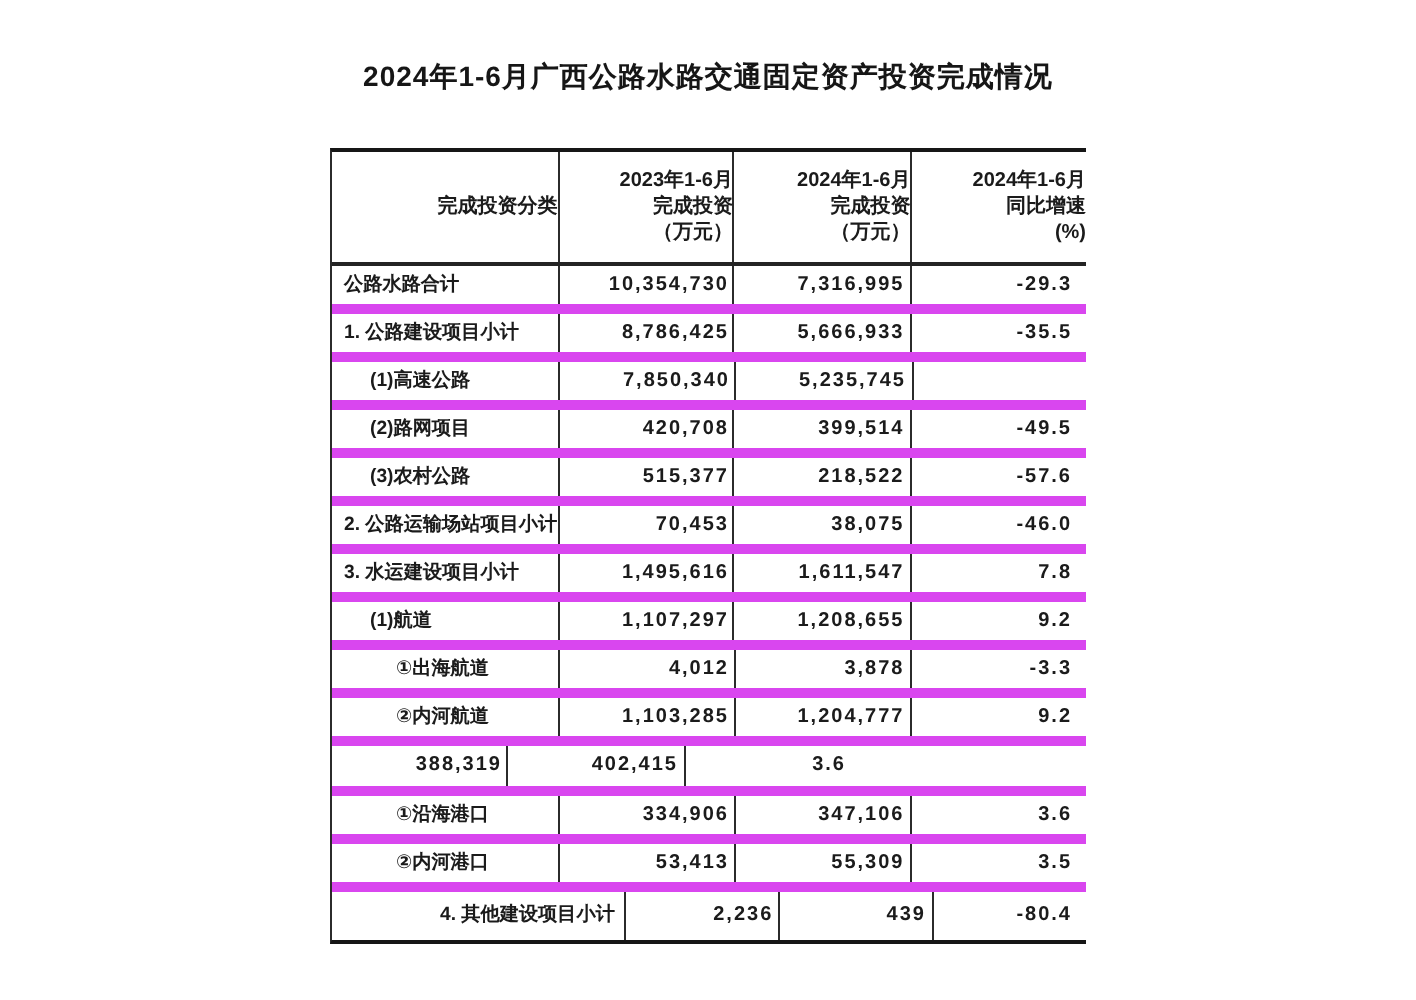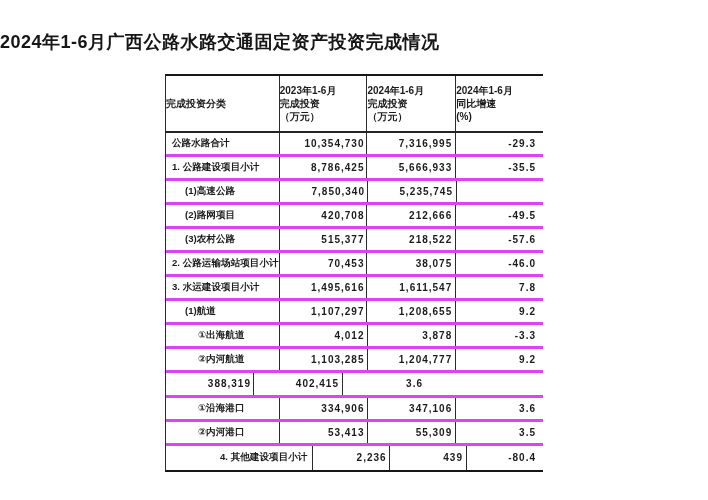--- a/index.html
+++ b/index.html
@@ -7,22 +7,22 @@
     width: 708px; height: 500px;
     background: #ffffff;
     position: relative;
     overflow: hidden;
     font-family: "Liberation Sans", "DejaVu Sans", sans-serif;
     color: #1b1b1b;
   }
   .title {
     position: absolute;
     top: 30px; left: 0; width: 708px;
-    text-align: left;
-    font-size: 18px;
+    text-align: center;
+    font-size: 14px;
     font-weight: 700;
     letter-spacing: 0.5px;
     color: #161616;
   }
   .table {
     position: absolute;
     left: 165px; top: 74px;
     width: 378px;
     box-sizing: border-box;
     border-top: 2.5px solid #161616;
@@ -32,32 +32,32 @@
   .thead {
     display: flex;
     height: 56.5px;
     box-sizing: border-box;
     border-bottom: 2px solid #242424;
   }
   .th {
     display: flex;
     flex-direction: column;
     justify-content: center;
-    align-items: flex-start;
+    align-items: flex-end;
     text-align: center;
     font-size: 10px;
     font-weight: 700;
     line-height: 13px;
     box-sizing: border-box;
   }
   .row {
     display: flex;
     height: 24.1px;
     box-sizing: border-box;
-    border-bottom: 3px solid #d946ef;
+    border-bottom: 5px solid #d946ef;
     align-items: center;
     font-size: 10px;
     font-weight: 700;
   }
   .row:last-child { border-bottom: none; margin-left: 48px; }
   .w1 { width: 114px; border-right: 1px solid #2b2b2b; }
   .w2 { width: 88px;  border-right: 1px solid #2b2b2b; }
   .w3 { width: 89px;  border-right: 1px solid #2b2b2b; }
   .w4 { width: 87px; }
   .cell { box-sizing: border-box; height: 100%; display: flex; align-items: center; overflow: hidden; }
@@ -109,21 +109,21 @@
         <div class="cell num w4">-35.5</div>
       </div>
       <div class="row">
         <div class="cell label w1 ind1">(1)高速公路</div>
         <div class="cell num w2">7,850,340</div>
         <div class="cell num w3">5,235,745</div>
       </div>
       <div class="row">
         <div class="cell label w1 ind1">(2)路网项目</div>
         <div class="cell num w2">420,708</div>
-        <div class="cell num w3">212,666</div>
+        <div class="cell num w3">399,514</div>
         <div class="cell num w4">-49.5</div>
       </div>
       <div class="row">
         <div class="cell label w1 ind1">(3)农村公路</div>
         <div class="cell num w2">515,377</div>
         <div class="cell num w3">218,522</div>
         <div class="cell num w4">-57.6</div>
       </div>
       <div class="row">
         <div class="cell label w1 ind0">2. 公路运输场站项目小计</div>

